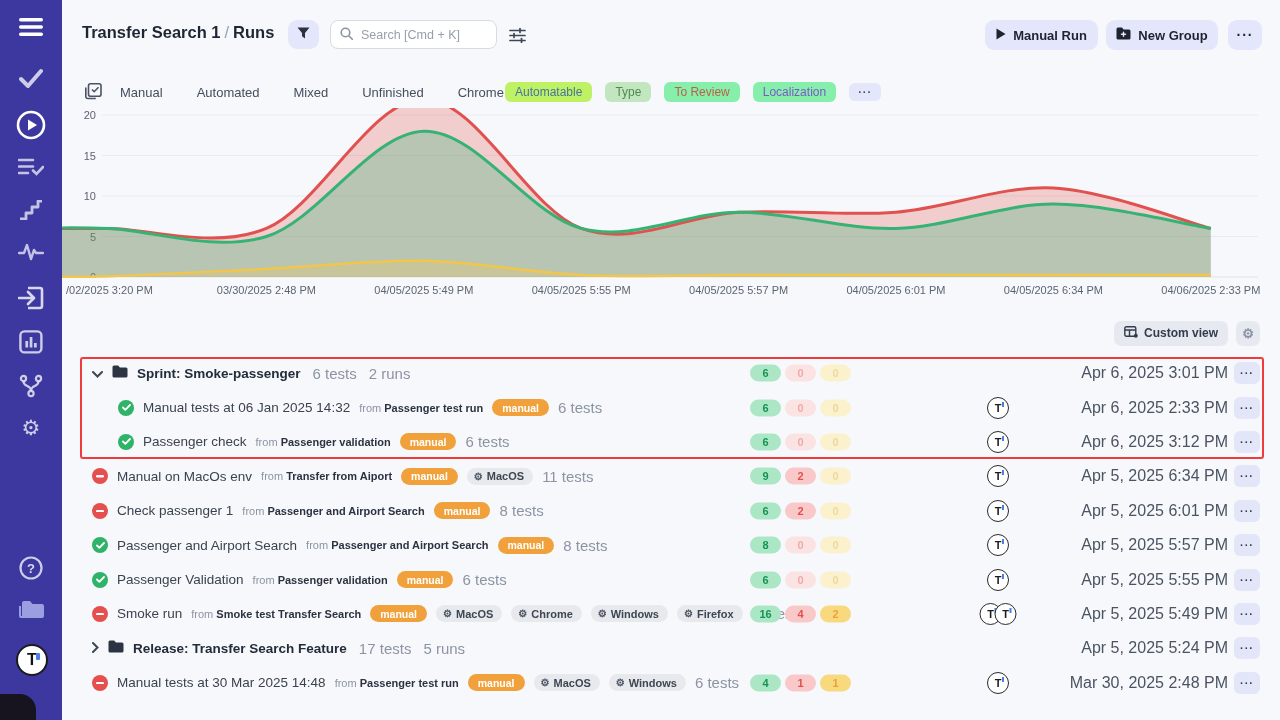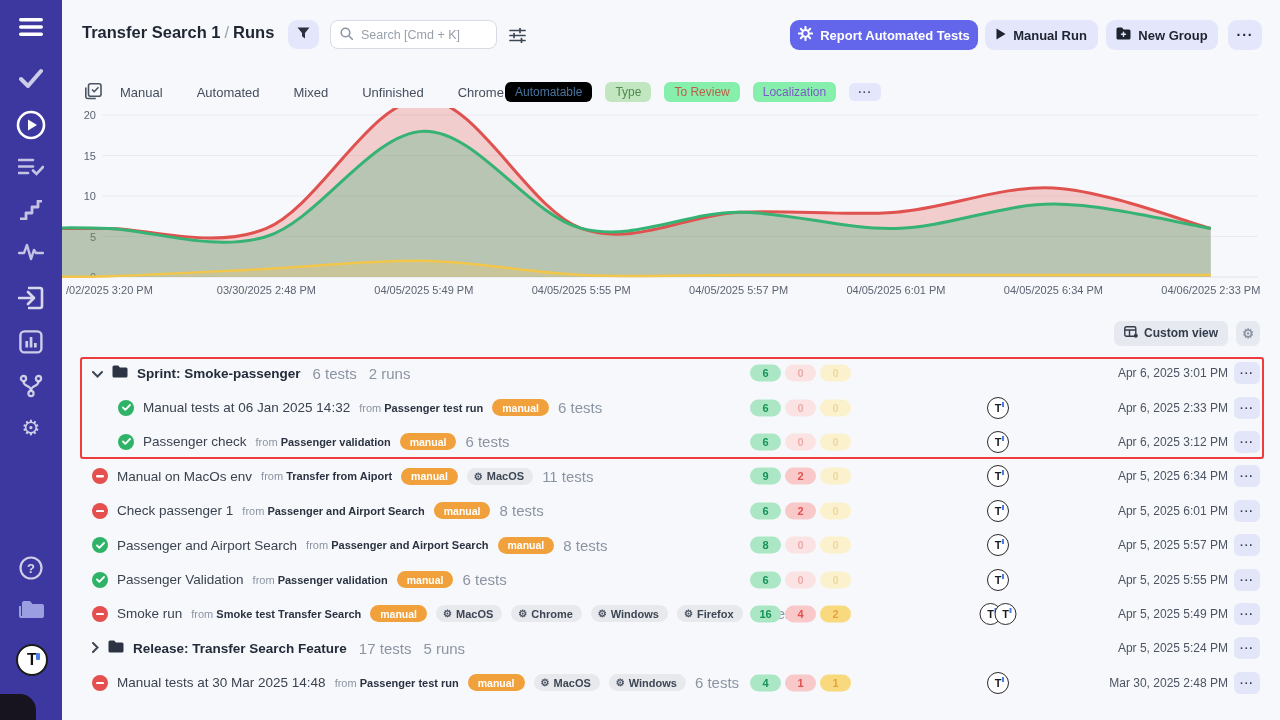--- a/index.html
+++ b/index.html
@@ -73,21 +73,21 @@
   .pill { width:31px; height:17px; border-radius:9px; font-size:11px; font-weight:bold; text-align:center; line-height:17px; }
   .pill.g { background:#abe7c5; color:#179257; }
   .pill.r1 { background:#f9c9c9; color:#e25050; }
   .pill.r0 { background:#fbe3e3; color:#efaaaa; }
   .pill.y1 { background:#f8d97e; color:#e9a23b; }
   .pill.y0 { background:#fbf1cd; color:#ecd9a0; }
   .ticons { position:absolute; left:936px; top:50%; transform:translate(-50%,-50%); display:flex; }
   .t-ic { width:22px; height:22px; border-radius:50%; background:#fff; border:1.6px solid #2a2a2a; display:flex; align-items:center; justify-content:center; font-size:11px; font-weight:bold; color:#1c1c1c; position:relative; }
   .t-ic + .t-ic { margin-left:-7px; }
   .t-ic .bt { position:absolute; right:4px; top:4px; width:2.5px; height:5px; background:#4a7fe8; }
-  .r-date { position:absolute; right:52px; top:50%; transform:translateY(-50%); font-size:12px; color:#4b5462; white-space:nowrap; }
+  .r-date { position:absolute; right:52px; top:50%; transform:translateY(-50%); font-size:16px; color:#4b5462; white-space:nowrap; }
   .more-btn { position:absolute; right:20px; top:50%; transform:translateY(-50%); width:26px; height:22px; border-radius:6px; background:#e3e6f9; color:#343d4c; font-size:11px; font-weight:bold; letter-spacing:1px; display:flex; align-items:center; justify-content:center; cursor:pointer; }
 
   
   #annotation-box { position:absolute; left:18px; top:357px; width:1184px; height:102px; border:2.5px solid #ee3b3b; border-radius:3px; z-index:6; pointer-events:none; }
 </style>
 </head>
 <body>
 
 <div id="sidebar">
   <div class="sb-ic" style="top:18px;">
@@ -199,36 +199,20 @@
           <path d="M1 2.5 h15"></path>
           <path d="M1 7.5 h15"></path>
           <path d="M1 12.5 h15"></path>
           <path d="M11 0.5 v4"></path>
           <path d="M5 5.5 v4"></path>
           <path d="M12.5 10.5 v4"></path>
         </g>
       </svg>
   </div>
 
-  <div id="report-btn" class="btn">
-    <span><svg width="15" height="15" viewBox="0 0 15 15">
-          <circle cx="7.5" cy="7.5" r="3.4" stroke="#ffffff" stroke-width="2" fill="none"></circle>
-          <g stroke="#ffffff" stroke-width="2" stroke-linecap="round">
-            <path d="M7.5 0.8 v2"></path>
-            <path d="M7.5 12.2 v2"></path>
-            <path d="M0.8 7.5 h2"></path>
-            <path d="M12.2 7.5 h2"></path>
-            <path d="M2.8 2.8 l1.4 1.4"></path>
-            <path d="M10.8 10.8 l1.4 1.4"></path>
-            <path d="M12.2 2.8 l-1.4 1.4"></path>
-            <path d="M4.2 10.8 l-1.4 1.4"></path>
-          </g>
-        </svg></span>
-    <span>Report Automated Tests</span>
-  </div>
 
   <div id="manualrun-btn" class="btn">
     <span><svg width="10" height="12" viewBox="0 0 10 12">
           <path d="M0.5 0.5 L9.5 6 L0.5 11.5 Z" fill="#1d2430"></path>
         </svg></span>
     <span>Manual Run</span>
   </div>
 
   <div id="newgroup-btn" class="btn">
     <span><svg width="15" height="13" viewBox="0 0 15 13">
@@ -251,21 +235,21 @@
         </svg>
     </div>
     <div id="tabs">
         <div class="tab">Manual</div>
         <div class="tab">Automated</div>
         <div class="tab">Mixed</div>
         <div class="tab">Unfinished</div>
         <div class="tab">Chrome</div>
       </div>
     <div id="tagrow">
-        <div class="tag" style="background: #000000; color: rgb(73, 116, 159);">Automatable</div>
+        <div class="tag" style="background: #bef264; color: rgb(73, 116, 159);">Automatable</div>
         <div class="tag" style="background: rgb(194, 231, 192); color: rgb(81, 137, 79);">Type</div>
         <div class="tag" style="background: #86efac; color: rgb(187, 95, 73);">To Review</div>
         <div class="tag" style="background: #86efac; color: rgb(126, 87, 200);">Localization</div>
         <div class="tag tag-more">···</div>
       </div>
   </div>
 
   <div id="chart"><svg width="1218" height="170" viewBox="0 0 1218 170" style="overflow: hidden;">
         <line x1="40" x2="1196" y1="169" y2="169" stroke="#e0e3e9" stroke-width="1"></line>
         <text x="34" y="173" text-anchor="end" font-size="11" fill="#5c6472" font-family="Liberation Sans, sans-serif">0</text>

